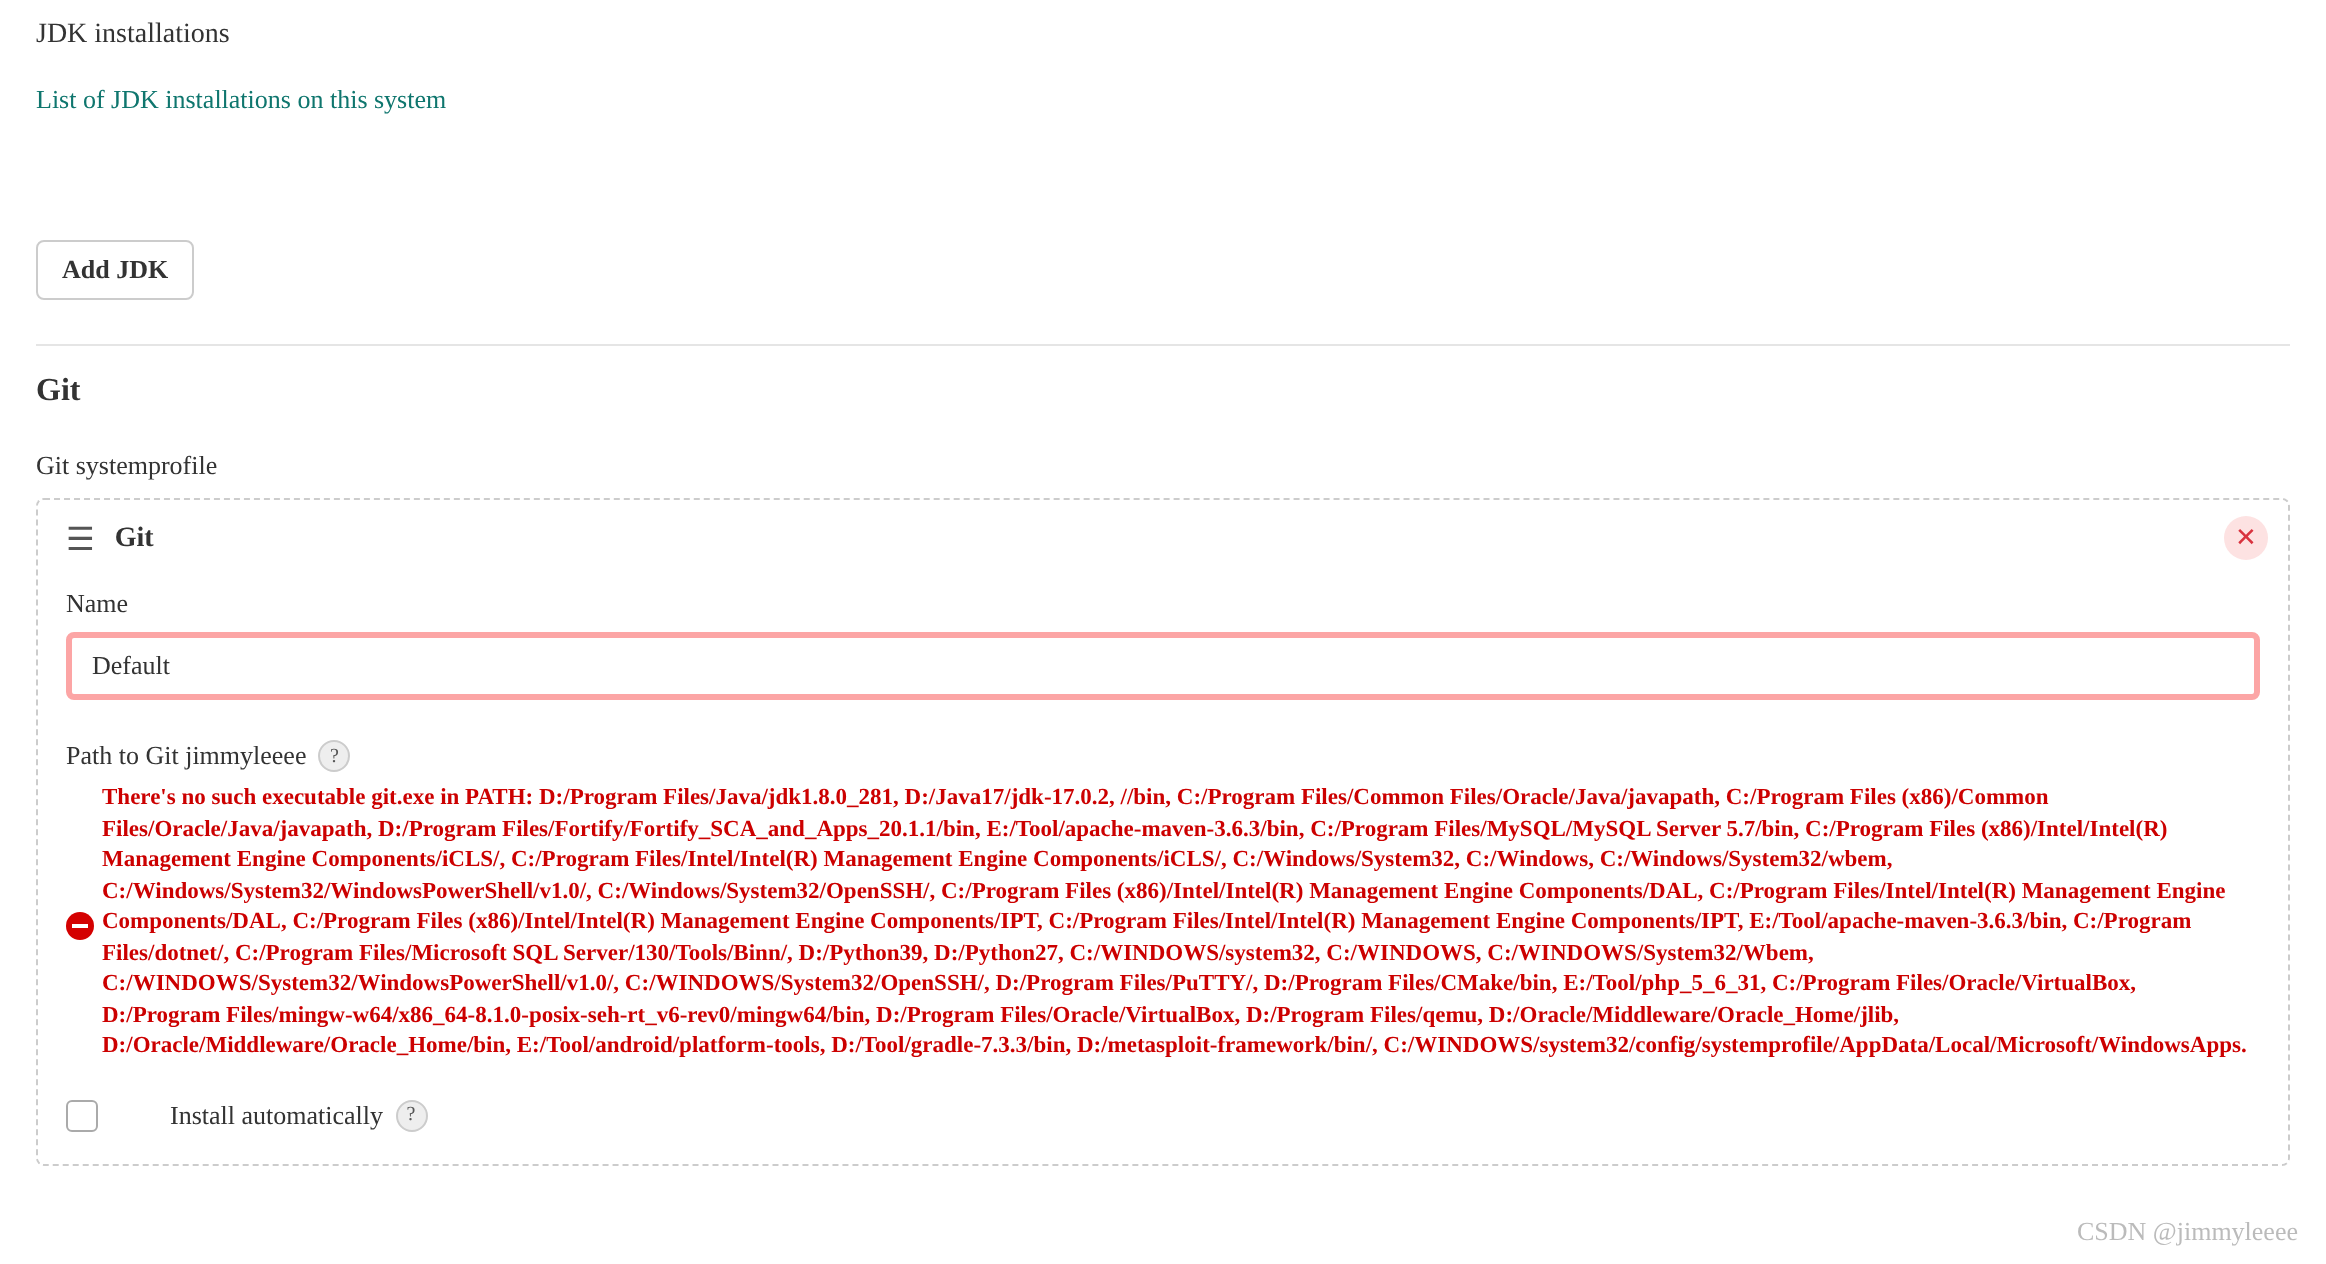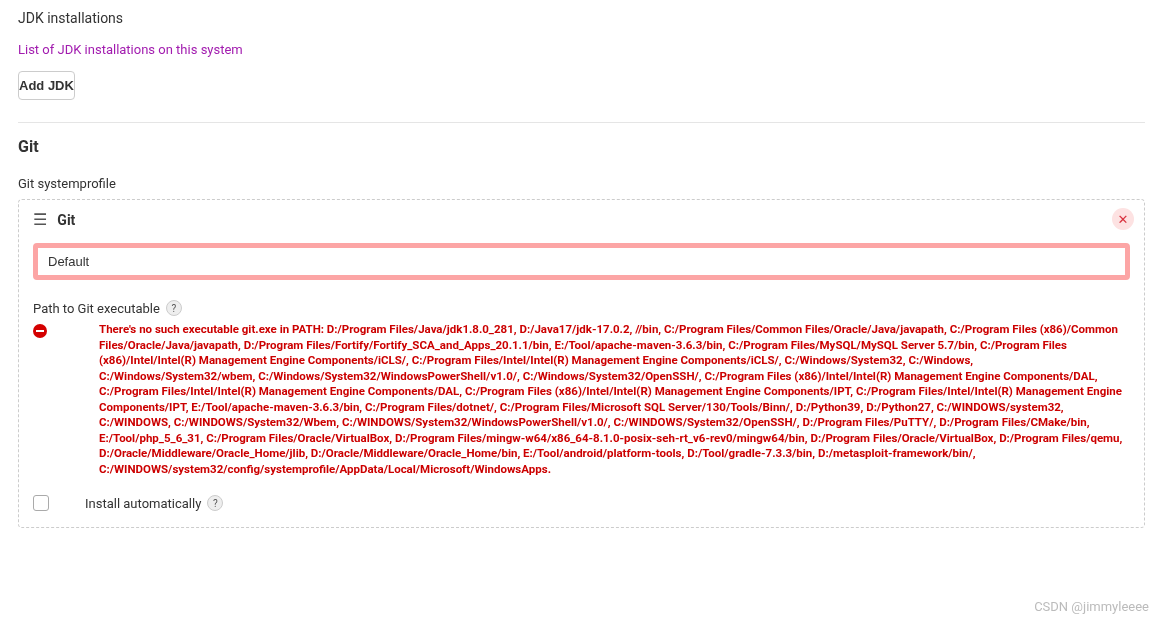--- a/index.html
+++ b/index.html
@@ -1,44 +1,45 @@
 <!DOCTYPE html>
 <html><head>
 <meta charset="utf-8">
 <style>
-* { box-sizing: border-box; margin: 0; padding: 0; }
+* { box-sizing: border-box; margin: 0; padding: 0; font-family: Liberation Serif, serif; }
 body {
   font-family: -apple-system, BlinkMacSystemFont, "Segoe UI", Roboto, Arial, sans-serif;
   font-size: 14px;
   color: #333;
   background: #fff;
   padding: 10px 18px;
   width: 1163px;
 }
 .section-label {
   font-size: 14px;
   color: #333;
   margin-bottom: 6px;
 }
 .section-desc {
   font-size: 13px;
-  color: #a21caf;
+  color: #0f766e;
   margin-bottom: 14px;
   margin-top: 16px;
 }
 .btn {
   display: inline-block;
   background: #fff;
   border: 1px solid #ccc;
   border-radius: 4px;
-  padding: 6px 0;
+  padding: 6px 12px;
   font-size: 13px;
   font-weight: 600;
   color: #333;
   cursor: pointer;
+  margin-top: 48px;
 }
 .divider {
   border: none;
   border-top: 1px solid #e5e5e5;
   margin: 22px 0 14px 0;
 }
 .section-heading {
   font-size: 16px;
   font-weight: 700;
   margin-bottom: 20px;
@@ -101,36 +102,35 @@
   border-radius: 50%;
   background: #eee;
   border: 1px solid #ccc;
   font-size: 10px;
   color: #555;
   margin-left: 6px;
   cursor: pointer;
 }
 .text-input {
   width: 100%;
-  border: 5px solid #fca5a5;
+  border: 3px solid #fca5a5;
   border-radius: 4px;
   padding: 6px 10px;
   font-size: 13px;
   color: #333;
   background: #fff;
   margin-bottom: 4px;
 }
 .field-group {
   margin-bottom: 16px;
 }
 .error-row {
   display: flex;
-  align-items: flex-start;
+  align-items: center;
   margin-top: 2px;
-  gap: 48px;
 }
 .error-icon {
   flex-shrink: 0;
   width: 14px;
   height: 14px;
   border-radius: 50%;
   background: #d40000;
   margin-right: 4px;
   margin-top: 2px;
   position: relative;
@@ -167,21 +167,21 @@
   background: #fff;
 }
 .checkbox-label {
   font-size: 13px;
   color: #333;
   display: flex;
   align-items: center;
 }
 .watermark {
   position: fixed;
-  bottom: 18px;
+  bottom: 8px;
   right: 14px;
   font-size: 13px;
   color: rgba(120,120,120,0.5);
   pointer-events: none;
 }
 </style>
 </head>
 <body>
 
 
@@ -199,26 +199,29 @@
 <div class="config-box">
   <div class="config-header">
     <span class="drag-icon">☰</span>
     <span class="config-title">Git</span>
   </div>
   <button class="close-btn">
     <span>✕</span>
   </button>
 
   <div class="field-group">
+    <div class="field-label">
+      <span>Name</span>
+    </div>
     <input type="text" class="text-input" value="Default" style="">
   </div>
 
   <div class="field-group">
     <div class="field-label">
-      <span>Path to Git executable</span>
+      <span>Path to Git jimmyleeee</span>
       <span class="help-icon">?</span>
     </div>
     <div class="error-row">
       <span class="error-icon"></span>
       <div class="error-text">There's no such executable git.exe in PATH: D:/Program Files/Java/jdk1.8.0_281, D:/Java17/jdk-17.0.2, //bin, C:/Program Files/Common Files/Oracle/Java/javapath, C:/Program Files (x86)/Common Files/Oracle/Java/javapath, D:/Program Files/Fortify/Fortify_SCA_and_Apps_20.1.1/bin, E:/Tool/apache-maven-3.6.3/bin, C:/Program Files/MySQL/MySQL Server 5.7/bin, C:/Program Files (x86)/Intel/Intel(R) Management Engine Components/iCLS/, C:/Program Files/Intel/Intel(R) Management Engine Components/iCLS/, C:/Windows/System32, C:/Windows, C:/Windows/System32/wbem, C:/Windows/System32/WindowsPowerShell/v1.0/, C:/Windows/System32/OpenSSH/, C:/Program Files (x86)/Intel/Intel(R) Management Engine Components/DAL, C:/Program Files/Intel/Intel(R) Management Engine Components/DAL, C:/Program Files (x86)/Intel/Intel(R) Management Engine Components/IPT, C:/Program Files/Intel/Intel(R) Management Engine Components/IPT, E:/Tool/apache-maven-3.6.3/bin, C:/Program Files/dotnet/, C:/Program Files/Microsoft SQL Server/130/Tools/Binn/, D:/Python39, D:/Python27, C:/WINDOWS/system32, C:/WINDOWS, C:/WINDOWS/System32/Wbem, C:/WINDOWS/System32/WindowsPowerShell/v1.0/, C:/WINDOWS/System32/OpenSSH/, D:/Program Files/PuTTY/, D:/Program Files/CMake/bin, E:/Tool/php_5_6_31, C:/Program Files/Oracle/VirtualBox, D:/Program Files/mingw-w64/x86_64-8.1.0-posix-seh-rt_v6-rev0/mingw64/bin, D:/Program Files/Oracle/VirtualBox, D:/Program Files/qemu, D:/Oracle/Middleware/Oracle_Home/jlib, D:/Oracle/Middleware/Oracle_Home/bin, E:/Tool/android/platform-tools, D:/Tool/gradle-7.3.3/bin, D:/metasploit-framework/bin/, C:/WINDOWS/system32/config/systemprofile/AppData/Local/Microsoft/WindowsApps.</div>
     </div>
   </div>
 
   <div class="checkbox-row">
     <div class="checkbox"></div>

